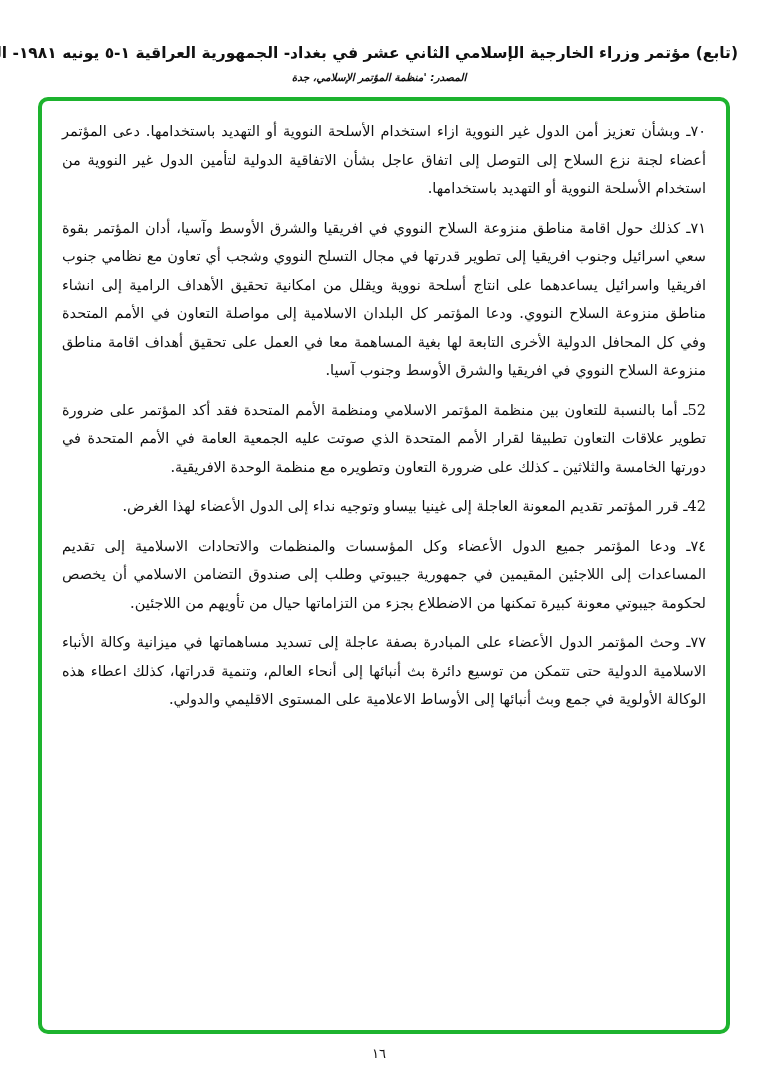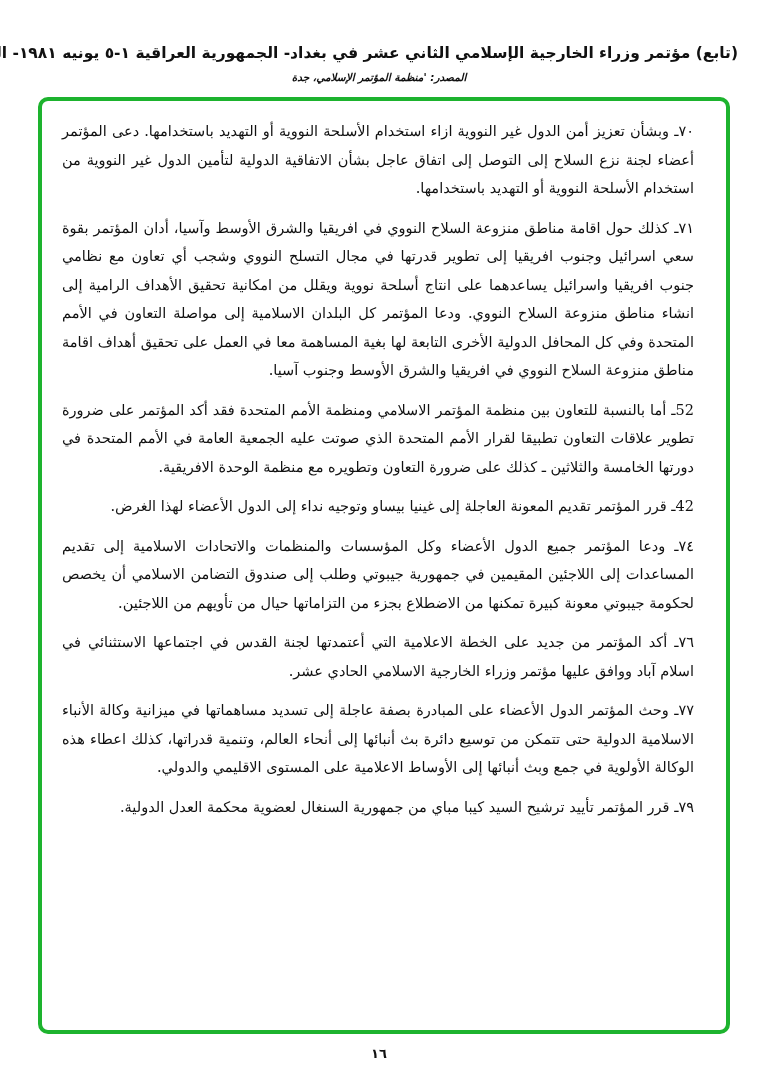--- a/index.html
+++ b/index.html
@@ -55,49 +55,47 @@
     position: absolute;
     left: 20px;
     right: 20px;
     top: 16px;
     direction: rtl;
     text-align: justify;
     font-size: 14.5px;
     line-height: 28.5px;
   }
   .para {
-    margin: 0 12px 11px 0;
+    margin: 0 0 11px 0;
     text-align-last: right;
   }
   .para .num {
     font-weight: normal;
   }
   .page-number {
     position: absolute;
     top: 1046px;
     left: 0;
     width: 758px;
     text-align: center;
     font-family: "DejaVu Sans", "Liberation Sans", sans-serif;
-    font-weight: bold;
+    font-weight: normal;
     font-size: 13px;
   }
 </style>
 </head>
 <body>
 
 <div class="header-title">(تابع) مؤتمر وزراء الخارجية الإسلامي الثاني عشر في بغداد- الجمهورية العراقية ١-٥ يونيه ١٩٨١- البيان الختامي</div>
 <div class="header-source">المصدر: 'منظمة المؤتمر الإسلامي، جدة</div>
 
 <div class="content-box" style="border-color: rgb(29, 179, 46);">
   <div class="paragraphs">
     <p class="para"><span class="num">٧٠</span>ـ <span>وبشأن تعزيز أمن الدول غير النووية ازاء استخدام الأسلحة النووية أو التهديد باستخدامها. دعى المؤتمر أعضاء لجنة نزع السلاح إلى التوصل إلى اتفاق عاجل بشأن الاتفاقية الدولية لتأمين الدول غير النووية من استخدام الأسلحة النووية أو التهديد باستخدامها.</span></p>
     <p class="para"><span class="num">٧١</span>ـ <span>كذلك حول اقامة مناطق منزوعة السلاح النووي في افريقيا والشرق الأوسط وآسيا، أدان المؤتمر بقوة سعي اسرائيل وجنوب افريقيا إلى تطوير قدرتها في مجال التسلح النووي وشجب أي تعاون مع نظامي جنوب افريقيا واسرائيل يساعدهما على انتاج أسلحة نووية ويقلل من امكانية تحقيق الأهداف الرامية إلى انشاء مناطق منزوعة السلاح النووي. ودعا المؤتمر كل البلدان الاسلامية إلى مواصلة التعاون في الأمم المتحدة وفي كل المحافل الدولية الأخرى التابعة لها بغية المساهمة معا في العمل على تحقيق أهداف اقامة مناطق منزوعة السلاح النووي في افريقيا والشرق الأوسط وجنوب آسيا.</span></p>
     <p class="para"><span class="num">52</span>ـ <span>أما بالنسبة للتعاون بين منظمة المؤتمر الاسلامي ومنظمة الأمم المتحدة فقد أكد المؤتمر على ضرورة تطوير علاقات التعاون تطبيقا لقرار الأمم المتحدة الذي صوتت عليه الجمعية العامة في الأمم المتحدة في دورتها الخامسة والثلاثين ـ كذلك على ضرورة التعاون وتطويره مع منظمة الوحدة الافريقية.</span></p>
     <p class="para"><span class="num">42</span>ـ <span>قرر المؤتمر تقديم المعونة العاجلة إلى غينيا بيساو وتوجيه نداء إلى الدول الأعضاء لهذا الغرض.</span></p>
     <p class="para"><span class="num">٧٤</span>ـ <span>ودعا المؤتمر جميع الدول الأعضاء وكل المؤسسات والمنظمات والاتحادات الاسلامية إلى تقديم المساعدات إلى اللاجئين المقيمين في جمهورية جيبوتي وطلب إلى صندوق التضامن الاسلامي أن يخصص لحكومة جيبوتي معونة كبيرة تمكنها من الاضطلاع بجزء من التزاماتها حيال من تأويهم من اللاجئين.</span></p>
-    <p class="para"><span class="num">٧٦</span>ـ <span>أكد المؤتمر من جديد على الخطة الاعلامية التي أعتمدتها لجنة القدس في اجتماعها الاستثنائي في اسلام آباد ووافق عليها مؤتمر وزراء الخارجية الاسلامي الحادي عشر.</span></p>
     <p class="para"><span class="num">٧٧</span>ـ <span>وحث المؤتمر الدول الأعضاء على المبادرة بصفة عاجلة إلى تسديد مساهماتها في ميزانية وكالة الأنباء الاسلامية الدولية حتى تتمكن من توسيع دائرة بث أنبائها إلى أنحاء العالم، وتنمية قدراتها، كذلك اعطاء هذه الوكالة الأولوية في جمع وبث أنبائها إلى الأوساط الاعلامية على المستوى الاقليمي والدولي.</span></p>
-    <p class="para"><span class="num">٧٩</span>ـ <span>قرر المؤتمر تأييد ترشيح السيد كيبا مباي من جمهورية السنغال لعضوية محكمة العدل الدولية.</span></p>
   </div>
 </div>
 
 <div class="page-number">١٦</div>
 
 </body></html>

